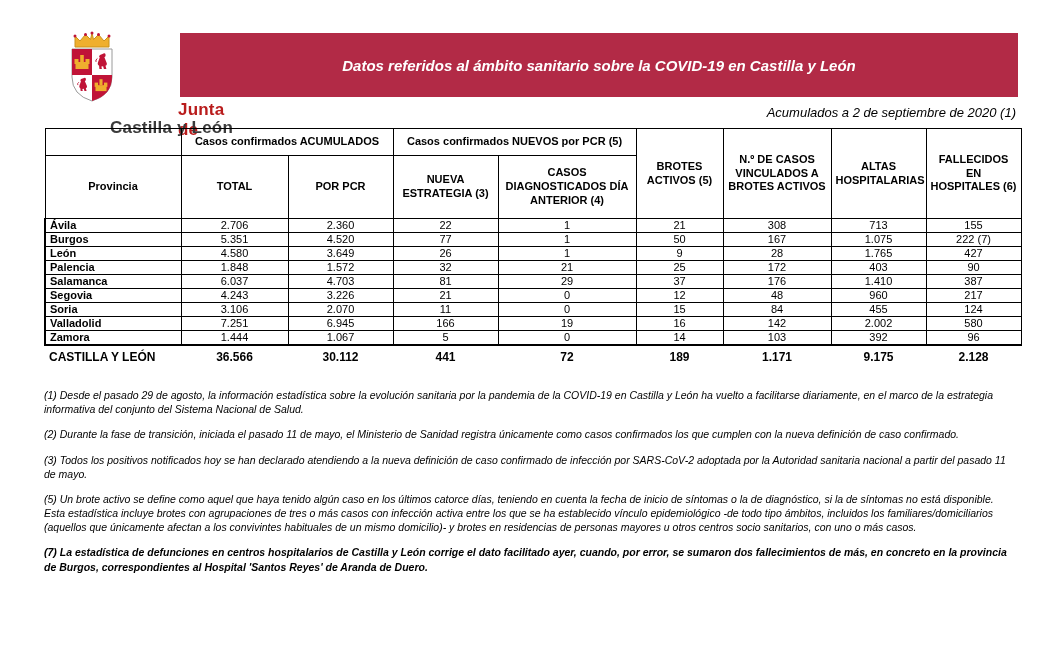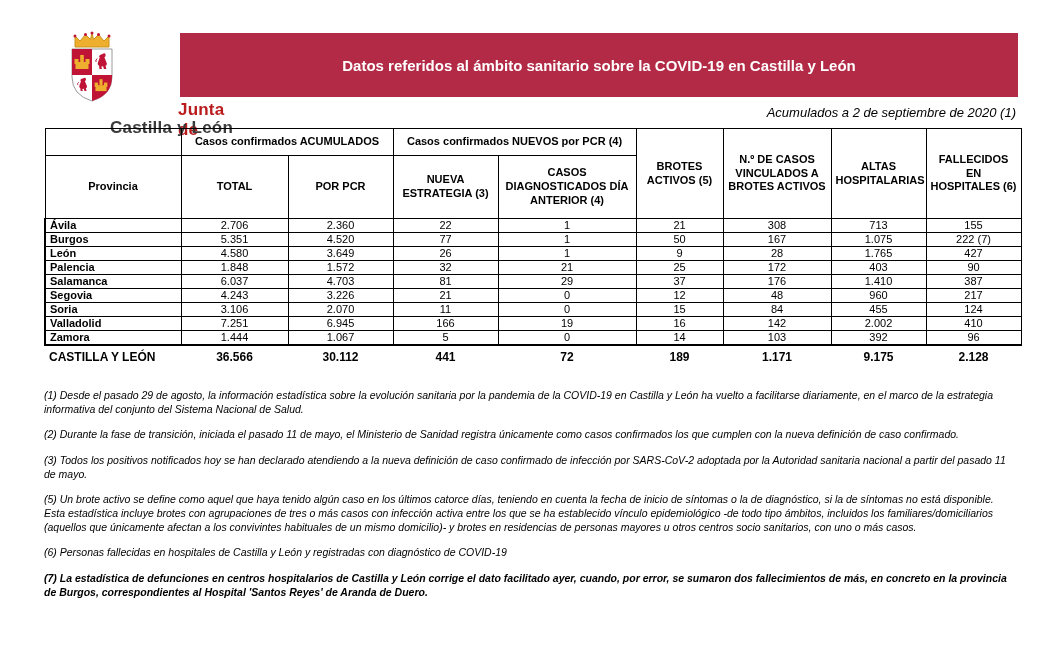--- a/index.html
+++ b/index.html
@@ -95,21 +95,21 @@
 
     <g fill="#C01437" transform="translate(16,55) scale(0.85)">
       <path d="M1.5 -9 q2.6 -1.6 3.1 .8 q.4 1.9 -1.2 2.5 l1.9 4.6 q1.5 2.7 -.8 3.8 l.9 3.2 h-2.5 l-.8 -2.7 l-1.7 .2 l.5 2.5 h-2.5 l-.3 -3.1 q-2.1 -1.3 -1 -3.8 l1.6 -4.4 q-1.5 -1.5 .3 -2.7 z"></path>
       <path d="M-3.6 -4.5 q-2.2 1.2 -1.4 3.4" fill="none" stroke="#C01437" stroke-width="1"></path>
     </g>
   </svg>
   <span class="logo-text1">Junta de</span>
   <span class="logo-text2">Castilla y León</span>
 </div>
 
-<div class="banner" style="background: rgb(178, 42, 70);">
+<div class="banner" style="background: rgb(178, 42, 70); font-style: italic;">
   <span class="banner-title" style="color: rgb(255, 255, 255);">Datos referidos al ámbito sanitario sobre la COVID-19 en Castilla y León</span>
 </div>
 
 <div class="subtitle">Acumulados a 2 de septiembre de 2020 (1)</div>
 
 <table class="stats">
   <colgroup>
     <col style="width:136px">
       <col style="width:107px">
       <col style="width:105px">
@@ -117,21 +117,21 @@
       <col style="width:138px">
       <col style="width:87px">
     <col style="width:108px">
       <col style="width:95px">
       <col style="width:95px">
   </colgroup>
   <thead>
     <tr class="group-row">
       <th class="no-border"></th>
       <th colspan="2">Casos confirmados ACUMULADOS</th>
-      <th colspan="2">Casos confirmados NUEVOS por PCR (4)</th>
+      <th colspan="2">Casos confirmados NUEVOS por PCR (5)</th>
       <th rowspan="2">BROTES ACTIVOS (5)</th>
       <th rowspan="2">N.º DE CASOS VINCULADOS A BROTES ACTIVOS</th>
       <th rowspan="2">ALTAS HOSPITALARIAS</th>
       <th rowspan="2">FALLECIDOS EN HOSPITALES (6)</th>
     </tr>
     <tr class="sub-row">
       <th class="province-h">Provincia</th>
       <th>TOTAL</th>
       <th>POR PCR</th>
       <th>NUEVA ESTRATEGIA (3)</th>
@@ -218,21 +218,21 @@
       </tr>
       <tr>
         <td>Valladolid</td>
         <td>7.251</td>
         <td>6.945</td>
         <td>166</td>
         <td>19</td>
         <td>16</td>
         <td>142</td>
         <td>2.002</td>
-        <td>410</td>
+        <td>580</td>
       </tr>
       <tr>
         <td>Zamora</td>
         <td>1.444</td>
         <td>1.067</td>
         <td>5</td>
         <td>0</td>
         <td>14</td>
         <td>103</td>
         <td>392</td>
@@ -252,15 +252,14 @@
       <td>2.128</td>
     </tr>
   </tbody>
 </table>
 
 <div class="footnotes">
     <p>(1) Desde el pasado 29 de agosto, la información estadística sobre la evolución sanitaria por la pandemia de la COVID-19 en Castilla y León ha vuelto a facilitarse diariamente, en el marco de la estrategia informativa del conjunto del Sistema Nacional de Salud.</p>
     <p>(2) Durante la fase de transición, iniciada el pasado 11 de mayo, el Ministerio de Sanidad registra únicamente como casos confirmados los que cumplen con la nueva definición de caso confirmado.</p>
     <p>(3) Todos los positivos notificados hoy se han declarado atendiendo a la nueva definición de caso confirmado de infección por SARS-CoV-2 adoptada por la Autoridad sanitaria nacional a partir del pasado 11 de mayo.</p>
     <p>(5) Un brote activo se define como aquel que haya tenido algún caso en los últimos catorce días, teniendo en cuenta la fecha de inicio de síntomas o la de diagnóstico, si la de síntomas no está disponible. Esta estadística incluye brotes con agrupaciones de tres o más casos con infección activa entre los que se ha establecido vínculo epidemiológico -de todo tipo ámbitos, incluidos los familiares/domiciliarios (aquellos que únicamente afectan a los convivintes habituales de un mismo domicilio)- y brotes en residencias de personas mayores u otros centros socio sanitarios, con uno o más casos.</p>
-    <p>(6) Personas fallecidas en hospitales de Castilla y León y registradas con diagnóstico de COVID-19</p>
     <p class="bold">(7) La estadística de defunciones en centros hospitalarios de Castilla y León corrige el dato facilitado ayer, cuando, por error, se sumaron dos fallecimientos de más, en concreto en la provincia de Burgos, correspondientes al Hospital 'Santos Reyes' de Aranda de Duero.</p>
   </div>
 
 </body></html>

